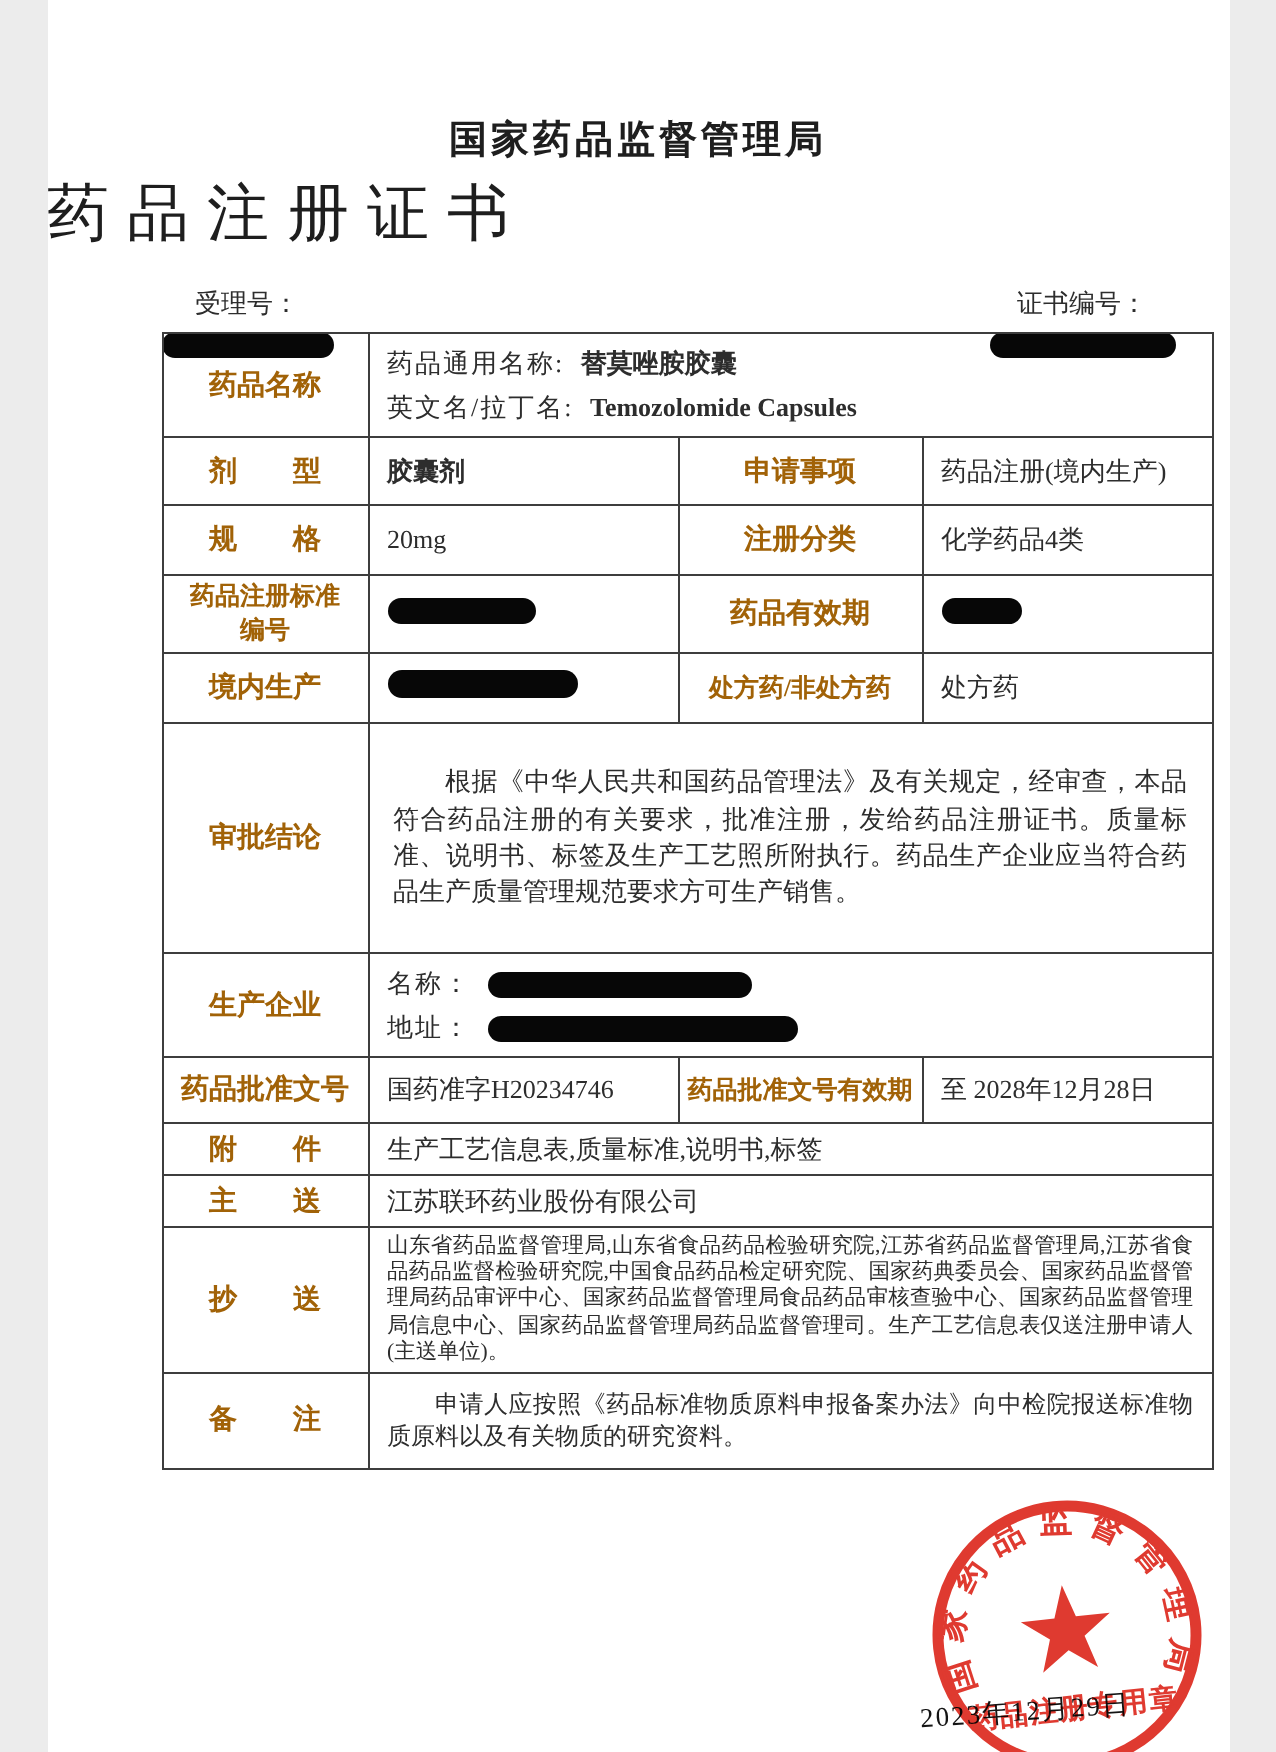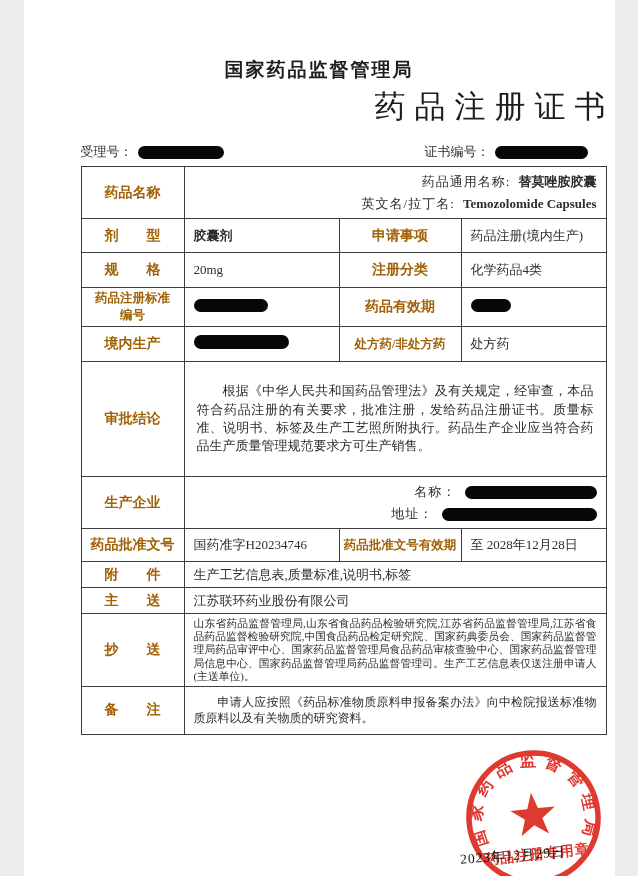--- a/index.html
+++ b/index.html
@@ -6,38 +6,38 @@
   html,body { background:#ececec; }
   body { font-family:"Liberation Serif","DejaVu Serif",serif; }
 
   .page { position:relative; width:591px; height:876px; background:#ffffff;
           overflow:hidden; margin:0 auto; color:#2d2d2d; }
 
   .agency { position:absolute; top:57px; left:0; width:100%; text-align:center;
             font-family:"Liberation Sans","DejaVu Sans",sans-serif;
             font-weight:bold; font-size:19px; letter-spacing:2px; color:#1e1e1e; }
 
-  .doc-title { position:absolute; top:86px; left:0; width:100%; text-align:right;
+  .doc-title { position:absolute; top:86px; left:0; width:100%; text-align:left;
                font-size:31px; letter-spacing:9px; color:#1e1e1e; }
 
   .meta { position:absolute; top:143px; left:57px; width:525px;
           display:flex; justify-content:space-between; align-items:center;
           font-size:13px; color:#2d2d2d; }
-  .meta-group { display:flex; align-items:center; gap:5px; }
+  .meta-group { display:flex; align-items:center; gap:5px;flex-direction:column; }
   .meta-group.right { padding-right:18px; }
 
   .redact { display:inline-block; background:#070707; border-radius:7px; height:13px; }
 
   table.cert { position:absolute; top:166px; left:57px; width:525px;
                border-collapse:collapse; table-layout:fixed; font-size:13px; }
   table.cert td { border:1px solid #3d3d3d; vertical-align:middle; padding:2px 9px; }
   td.lbl { font-weight:bold; text-align:center; font-size:14px; padding:2px 2px; color:#a16207; }
   td.lbl-sm { font-size:12.5px; }
   .b { font-weight:bold; }
-  .line { line-height:22px; white-space:nowrap;text-align:right; }
+  .line { line-height:22px; white-space:nowrap; }
   .sub { letter-spacing:1px; margin-right:5px; }
   .para { text-indent:2em; line-height:1.42; text-align:justify; padding:2px 3px; }
   .cc-text { font-size:10.8px; line-height:1.22; text-align:justify; padding:1px 0; }
   .rm-text { font-size:12px; line-height:1.35; text-indent:2em; text-align:justify; }
 
   .stamp { position:absolute; left:429px; top:740px; mix-blend-mode:multiply; opacity:.93; }
   .stamp-date { position:absolute; left:436px; top:847px; font-size:13.5px;
                 color:#141414; letter-spacing:1px; transform:rotate(-4deg); }
 </style>
 </head>

